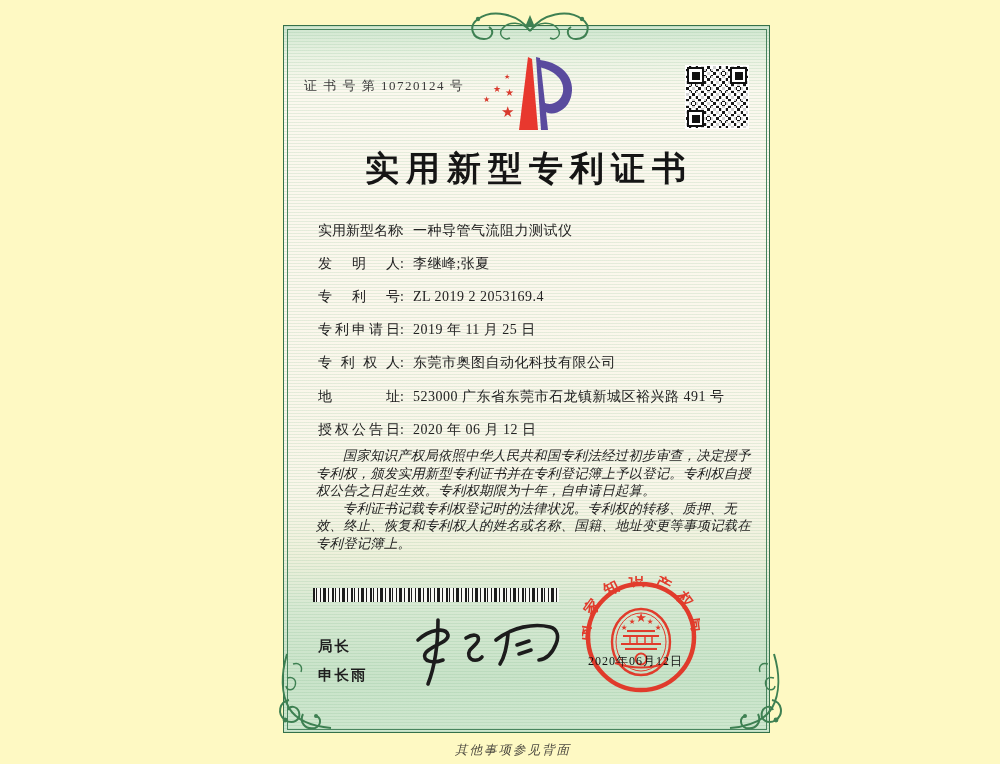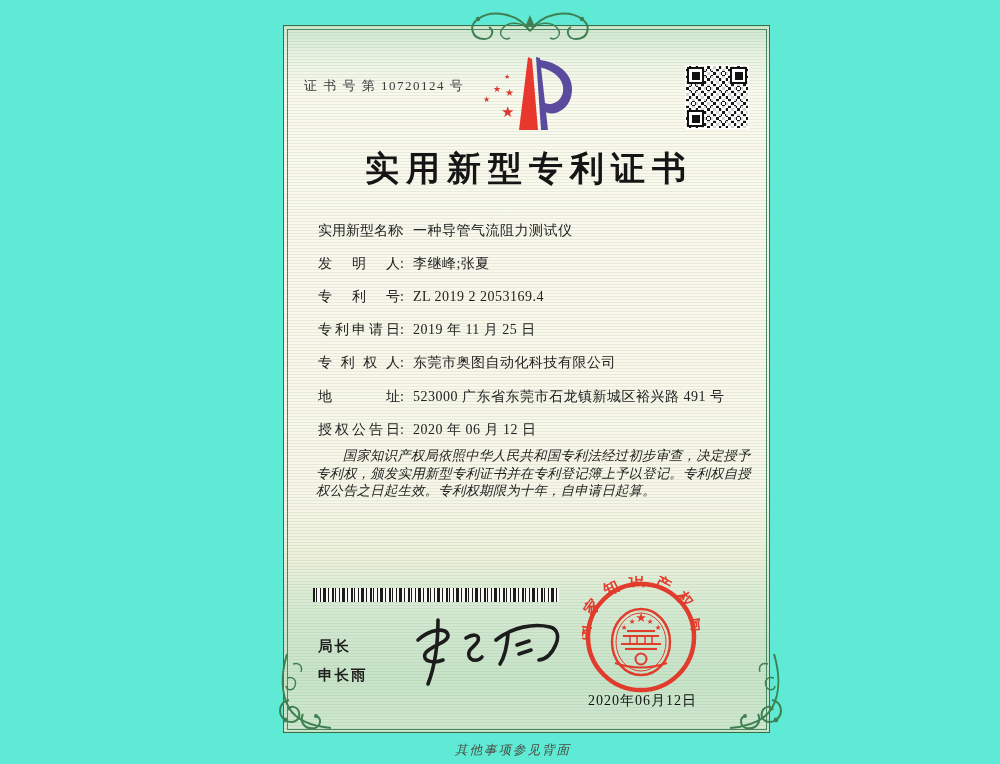--- a/index.html
+++ b/index.html
@@ -1,16 +1,16 @@
 <!DOCTYPE html>
 <html><head>
 <meta charset="utf-8">
 <style>
   html,body{margin:0;padding:0;background:#ffffff;}
-  .page{position:relative;width:1000px;height:764px;background:#5eead4;overflow:hidden;
+  .page{position:relative;width:1000px;height:764px;background:#fef9c3;overflow:hidden;
         font-family:"Liberation Serif","DejaVu Serif",serif;}
   
   .frame{position:absolute;left:283px;top:25px;width:485px;height:706px;
          border:1.5px solid #35714a;
          background:
            repeating-linear-gradient(180deg, rgba(110,175,125,0.16) 0 1px, rgba(255,255,255,0) 1px 3px),
            linear-gradient(180deg,#cfe6cf 0%,#e9f2e2 4%,#fbf8ee 9%,#fbf7ec 40%,#f9f6e9 66%,#eef0db 75%,#d8e9d3 82%,#c9e3c9 92%,#cfe7cf 100%);}
   .frame-inner{position:absolute;inset:2.5px;border:1px solid #49855e;pointer-events:none;}
   .orn{position:absolute;}
   
@@ -42,21 +42,21 @@
   
   .barcode{position:absolute;left:313px;top:588px;width:246px;height:14px;background:
      repeating-linear-gradient(90deg,#1c1c1c 0 2px,#f8f8f4 2px 3px,#1c1c1c 3px 4px,#f8f8f4 4px 7px,
        #1c1c1c 7px 8px,#f8f8f4 8px 10px,#1c1c1c 10px 13px,#f8f8f4 13px 15px,
        #1c1c1c 15px 16px,#f8f8f4 16px 19px);}
   .officer{position:absolute;left:318px;font-family:"Liberation Sans","DejaVu Sans",sans-serif;
            font-weight:bold;font-size:14.5px;color:#1f1f1f;letter-spacing:2px;}
   .officer-title{top:637px;} .officer-name{top:666px;}
   .signature{position:absolute;left:402px;top:606px;width:172px;height:92px;}
   .seal{position:absolute;left:582px;top:576px;width:118px;height:122px;opacity:.95;}
-  .seal-date{position:absolute;left:588px;top:692px;font-size:14px;color:#111;letter-spacing:1px;z-index:3;}
+  .seal-date{position:absolute;left:588px;top:653px;font-size:12px;color:#111;letter-spacing:1px;z-index:3;}
   .page-info{position:absolute;left:283px;top:711px;width:485px;text-align:center;
              font-size:12px;color:#222;letter-spacing:1px;}
   .footer-note{position:absolute;left:283px;top:742px;width:460px;text-align:center;
                font-size:12.5px;font-style:italic;color:#4d4a41;letter-spacing:2px;}
 </style>
 </head>
 <body>
 
 <div class="page">
 
@@ -141,20 +141,21 @@
   </div>
   <div class="field-row" style="top:388px;">
     <span class="flabel">地      址</span><span class="fcolon">:</span><span class="fvalue">523000 广东省东莞市石龙镇新城区裕兴路 491 号</span>
   </div>
   <div class="field-row" style="top:421px;">
     <span class="flabel">授权公告日</span><span class="fcolon">:</span><span class="fvalue">2020 年 06 月 12 日</span>
   </div>
 
   <div class="legal">
     <p>国家知识产权局依照中华人民共和国专利法经过初步审查，决定授予专利权，颁发实用新型专利证书并在专利登记簿上予以登记。专利权自授权公告之日起生效。专利权期限为十年，自申请日起算。</p>
+    <p>专利证书记载专利权登记时的法律状况。专利权的转移、质押、无效、终止、恢复和专利权人的姓名或名称、国籍、地址变更等事项记载在专利登记簿上。</p>
   </div>
 
   <div class="barcode"></div>
 
   <div class="officer officer-title">局长</div>
   <div class="officer officer-name">申长雨</div>
 
   <svg class="signature" viewBox="0 0 172 92">
     <g fill="none" stroke="#1c1c1c" stroke-width="3.6" stroke-linecap="round" stroke-linejoin="round">
       <path d="M16,34 C28,23 44,21 46,29 C47,37 27,40 23,48 C20,55 31,58 41,54"></path>

